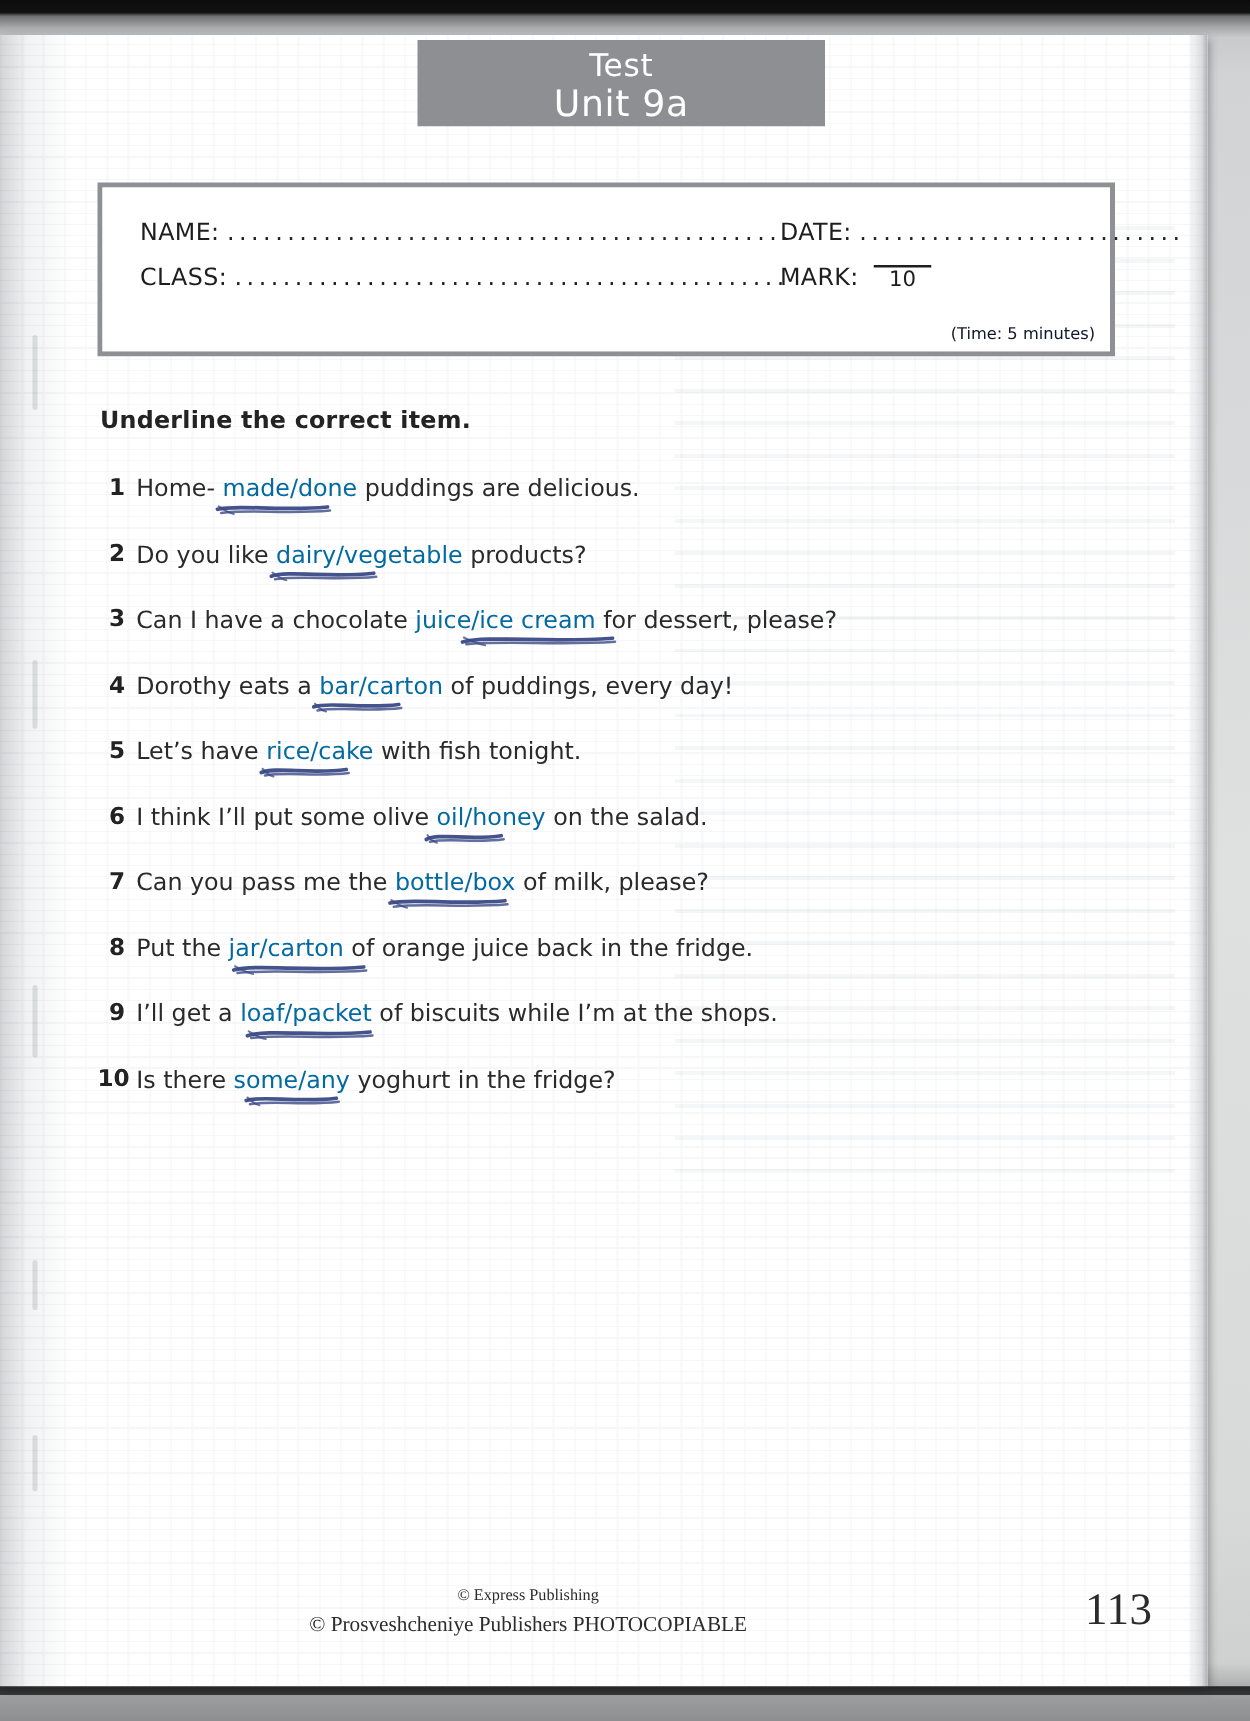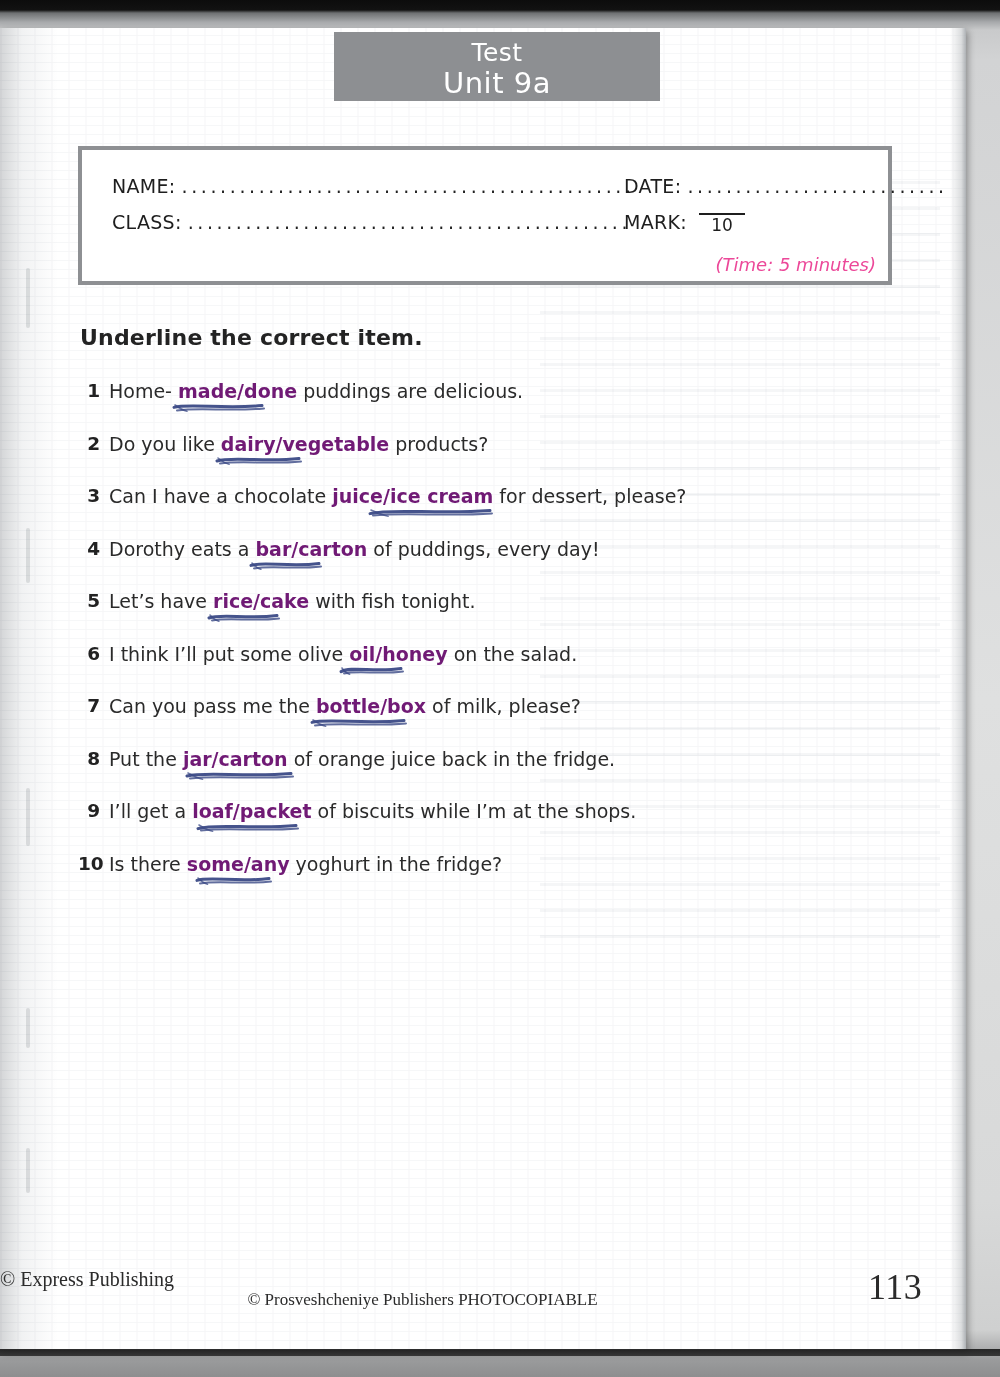--- a/index.html
+++ b/index.html
@@ -173,32 +173,31 @@
   .mark-frac .den {
     display: block;
     font-size: 17px;
     line-height: 19px;
     text-align: center;
   }
   .time-note {
     position: absolute;
     right: 12px;
     bottom: 6px;
-    font-size: 18px;
-    color: #ec4899;
+    font-size: 13px;
+    color: #0f172a;
     white-space: nowrap;
-    font-style: italic;
   }
 
   
   .instruction {
     position: absolute;
     left: 80px;
     top: 297px;
-    font-size: 22px;
+    font-size: 19px;
     font-weight: bold;
     color: #232323;
     letter-spacing: .2px;
     text-align: center;
   }
 
   
   .items {
     position: absolute;
     left: 78px;
@@ -221,23 +220,23 @@
     font-weight: bold;
     font-size: 18.5px;
     color: #222;
   }
   .item .sentence {
     position: absolute;
     left: 31px;
     top: 0;
   }
   .item .opt {
-    font-weight: bold;
+    font-weight: normal;
     position: relative;
-    color: #701a75;
+    color: #0369a1;
   }
   
   .pen {
     position: relative;
     display: inline-block;
   }
   .pen > svg {
     position: absolute;
     left: -6px;
     bottom: -13px;
@@ -251,22 +250,22 @@
     left: 0;
     top: 1240px;
     width: 966px;
     font-family: "Liberation Serif", serif;
     color: #2b2b2b;
   }
   .cr-line1 {
     position: absolute;
     left: 0; top: 0;
     width: 845px;
-    text-align: left;
-    font-size: 20px;
+    text-align: center;
+    font-size: 13px;
   }
   .cr-line2 {
     position: absolute;
     left: 0; top: 22px;
     width: 845px;
     text-align: center;
     font-size: 17px;
   }
   .pageno {
     position: absolute;

